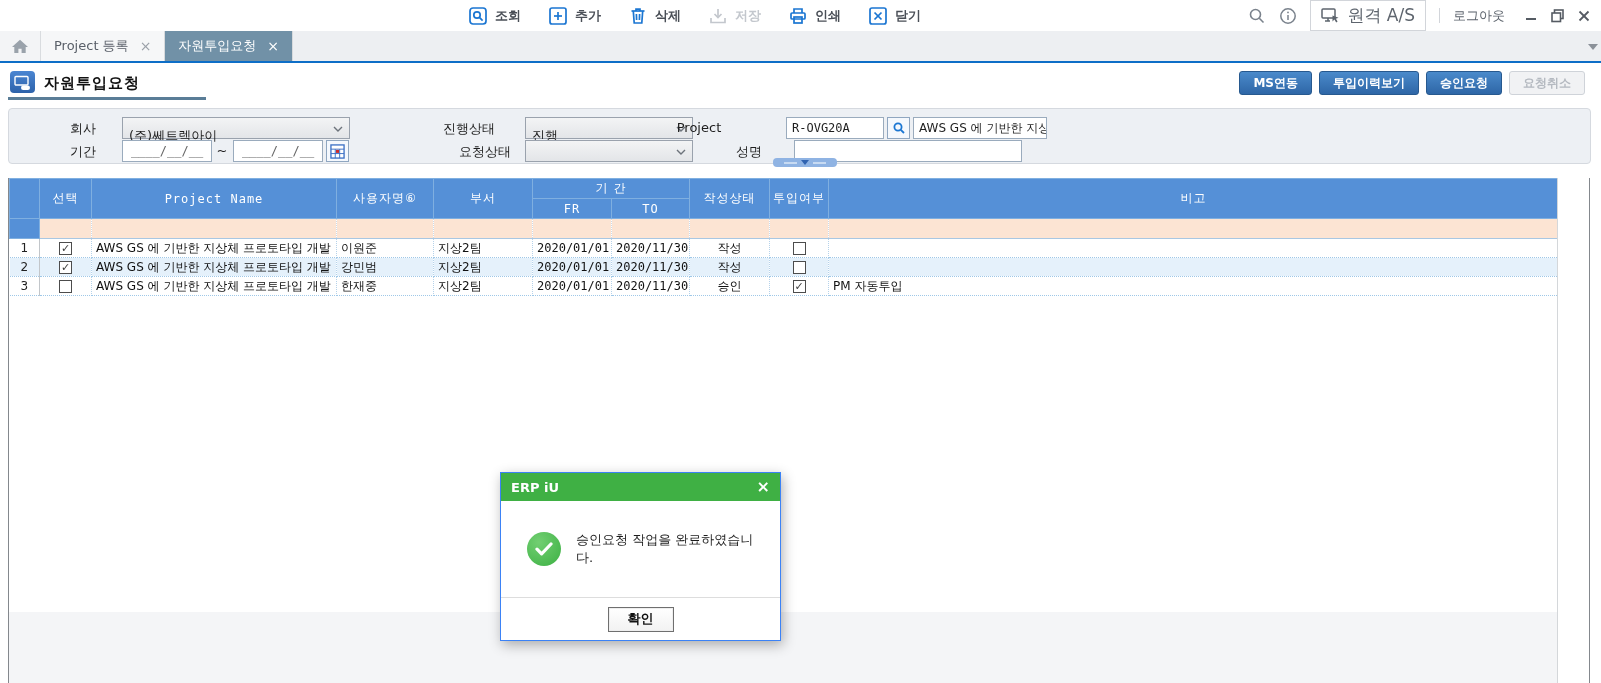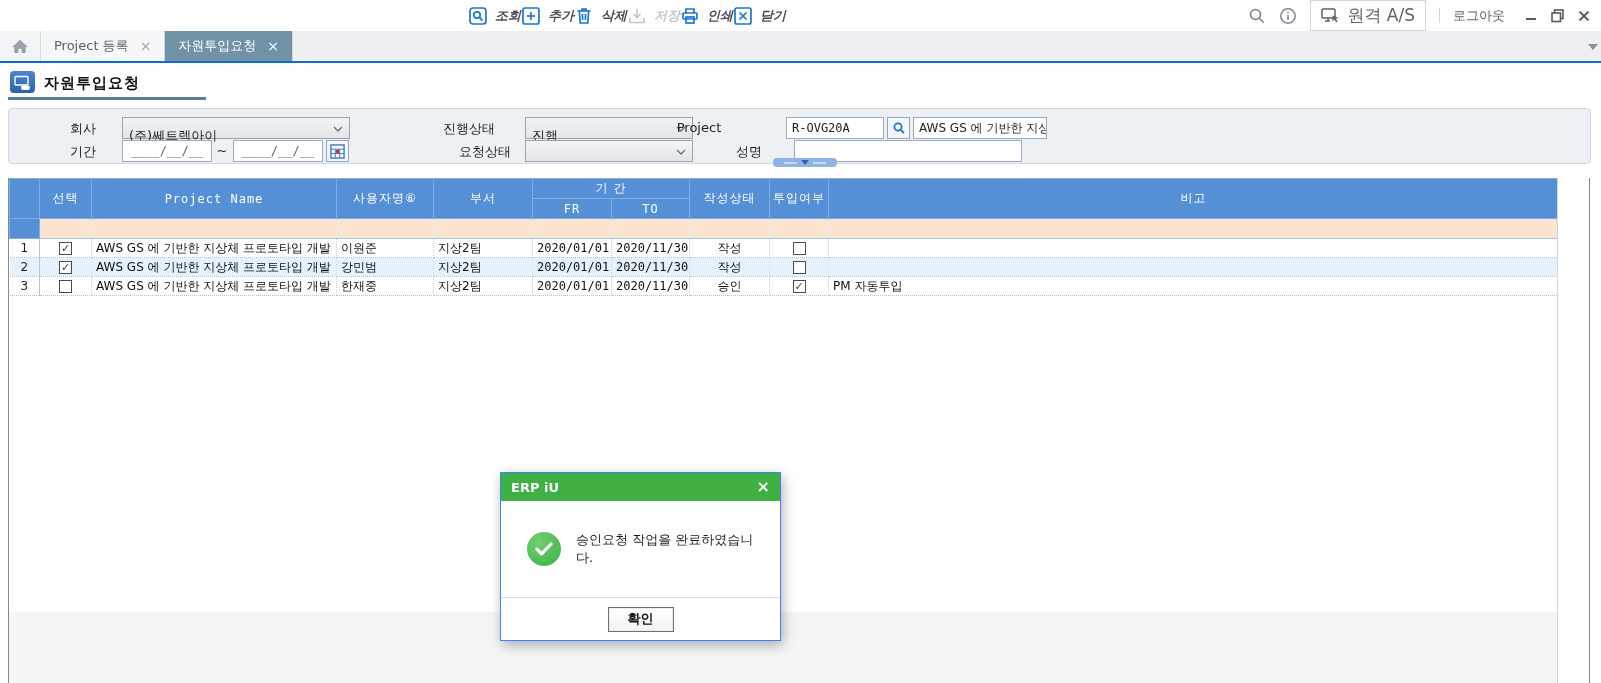--- a/index.html
+++ b/index.html
@@ -6,21 +6,21 @@
   body{
     width:1601px;height:683px;position:relative;overflow:hidden;
     background:#fff;font-family:"DejaVu Sans","Liberation Sans",sans-serif;
     -webkit-font-smoothing:antialiased;
   }
   svg{display:block;}
   .mono{font-family:"DejaVu Sans Mono","Liberation Mono",monospace;}
 
   
   .toolbar{position:absolute;left:0;top:0;width:100%;height:31px;background:#fff;}
-  .tb-center{position:absolute;left:468px;top:0;height:31px;display:flex;align-items:center;font-style:italic;}
+  .tb-center{position:absolute;left:468px;top:0;height:31px;display:flex;align-items:center;gap:27px;}
   .tb-btn{display:flex;align-items:center;gap:7px;font-size:13px;font-weight:bold;color:#4a4f57;cursor:pointer;white-space:nowrap;}
   .tb-btn svg{color:#1b76d2;}
   .tb-btn.disabled{color:#c3c7cd;}
   .tb-btn.disabled svg{color:#c3c7cd;}
   .tb-right{position:absolute;right:10px;top:0;height:31px;display:flex;align-items:center;gap:13px;color:#7a828c;}
   .remote-btn{display:flex;align-items:center;gap:7px;border:1px solid #d2d5da;padding:3px 10px;font-size:17px;color:#5d646d;background:#fff;cursor:pointer;}
   .tb-divider{width:1px;height:15px;background:#d2d5da;}
   .logout{font-size:13px;color:#5d646d;cursor:pointer;white-space:nowrap;}
   .winctl{display:flex;align-items:center;gap:12px;margin-left:6px;color:#555b63;}
   .winctl span{cursor:pointer;}
@@ -219,20 +219,26 @@
 
 <div class="pagehead">
   <div class="ph-icon">
     <svg width="19" height="17" viewBox="0 0 19 17">
         <rect x="2" y="2.5" width="13" height="8.5" rx="1" fill="none" stroke="#fff" stroke-width="1.4"></rect>
         <rect x="8" y="11.5" width="9" height="4.5" rx="2.2" fill="#fff"></rect>
       </svg>
   </div>
   <div class="ph-title">자원투입요청</div>
   <div class="ph-underline"></div>
+  <div class="ph-actions">
+    <div class="pbtn">MS연동</div>
+    <div class="pbtn">투입이력보기</div>
+    <div class="pbtn">승인요청</div>
+    <div class="pbtn disabled">요청취소</div>
+  </div>
 </div>
 
 <div class="filter">
 
   <div class="f-label" style="left:40px;top:11px;width:68px;">회사</div>
   <div class="combo" style="left:113px;top:8px;width:228px;">
     <span>(주)쎄트렉아이</span>
     <span class="chev">
         <svg width="10" height="7" viewBox="0 0 10 7" fill="none" stroke="#6d737b" stroke-width="1.4">
           <path d="M1 1l4 4 4-4"></path>

